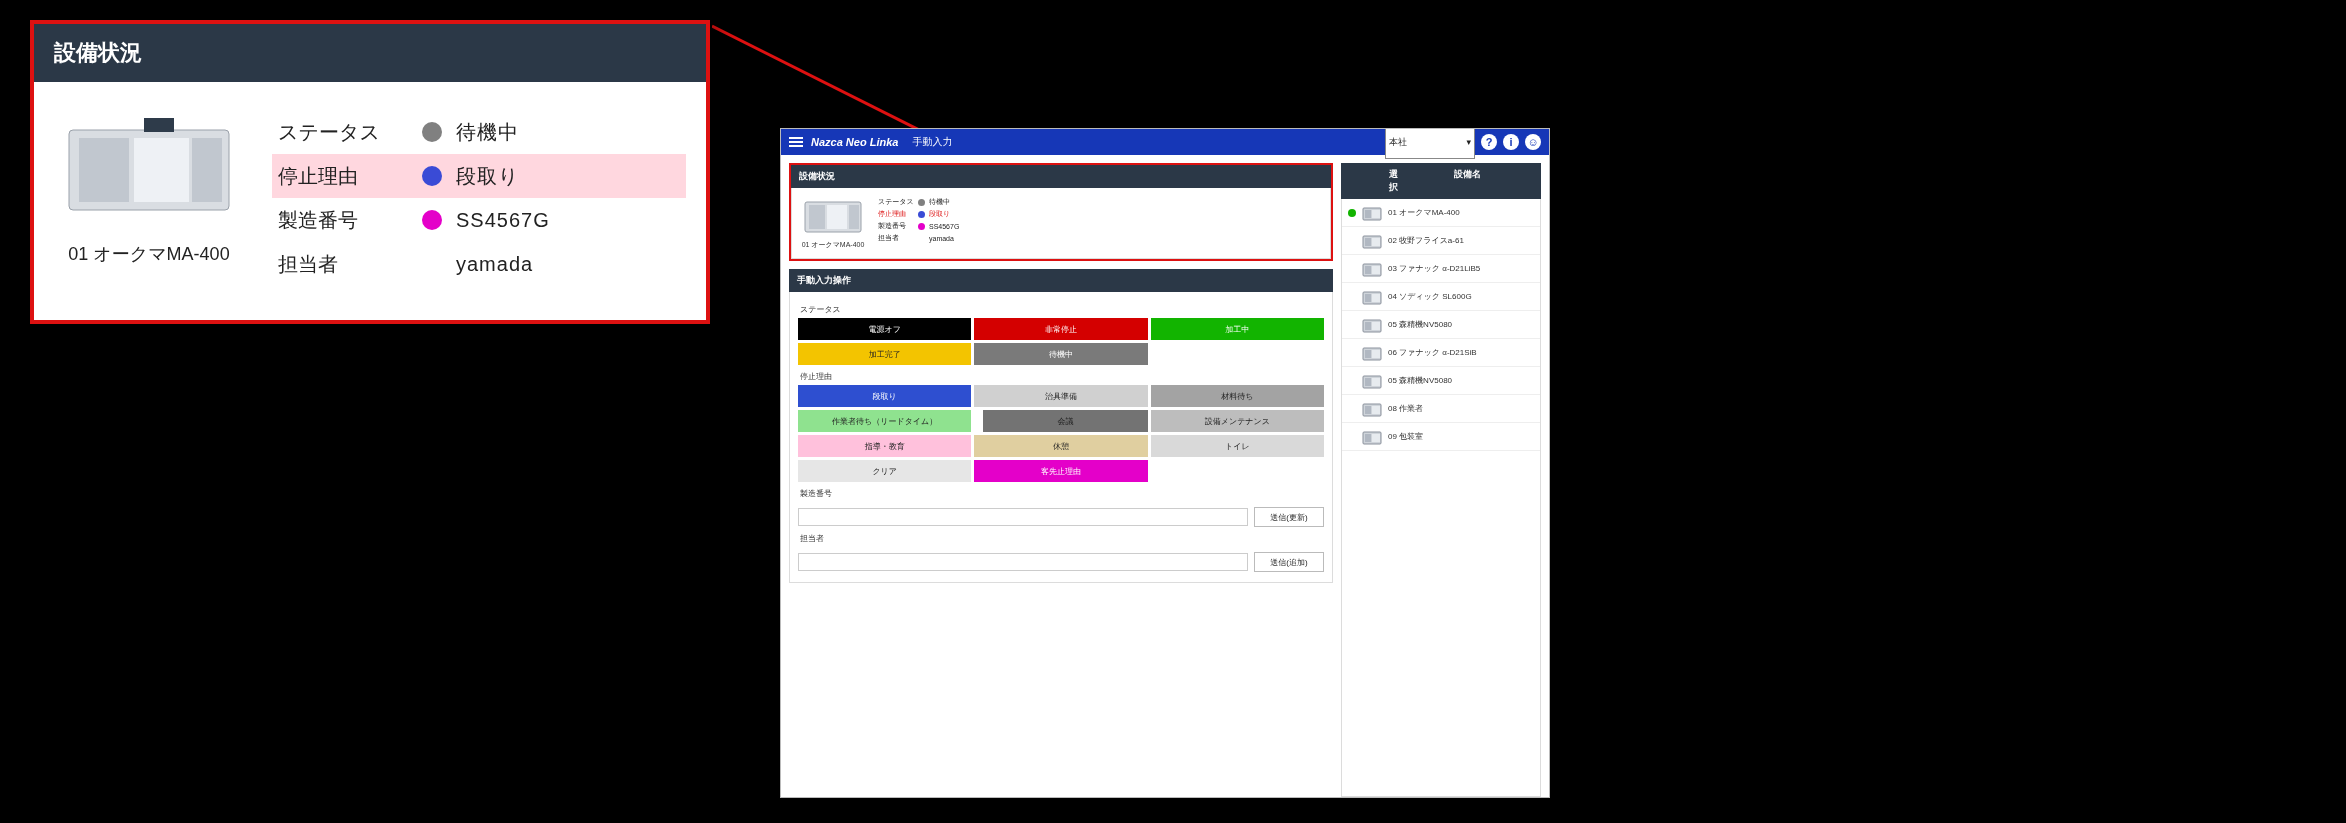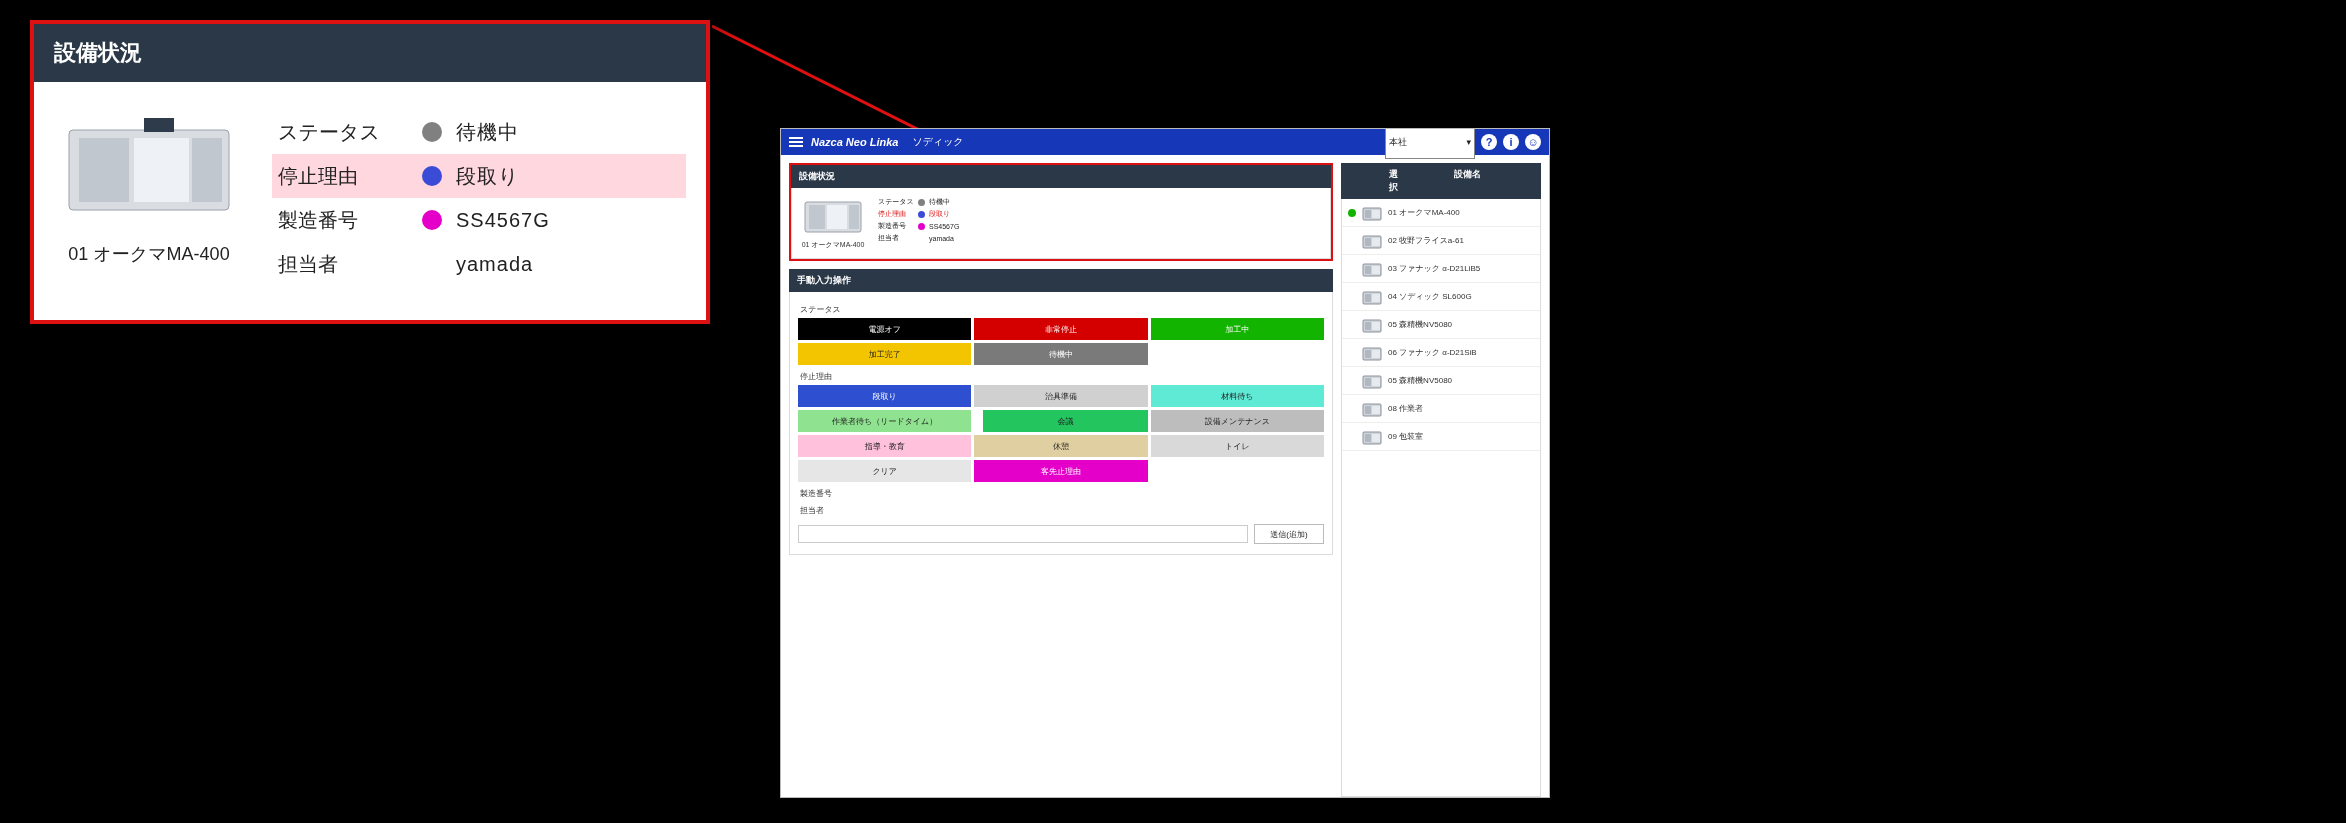--- a/index.html
+++ b/index.html
@@ -118,21 +118,21 @@
 </div>
 
 <div class="app">
   <div class="app-topbar">
     <div class="hamburger">
         <span></span>
         <span></span>
         <span></span>
       </div>
     <div class="brand">Nazca Neo Linka</div>
-    <div class="crumb">ソディック</div>
+    <div class="crumb">手動入力</div>
     <div class="top-spacer"></div>
     <div class="top-select">
         <span>本社</span>
         <span>▾</span>
       </div>
     <div class="top-icn">?</div>
     <div class="top-icn">i</div>
     <div class="top-icn">☺</div>
   </div>
 
@@ -185,32 +185,36 @@
             <div class="sbtn" style="background: rgb(212, 0, 0); color: rgb(255, 255, 255);">非常停止</div>
             <div class="sbtn" style="background: rgb(18, 180, 0); color: rgb(255, 255, 255);">加工中</div>
             <div class="sbtn txtdark" style="background: rgb(243, 196, 0); color: rgb(34, 34, 34);">加工完了</div>
             <div class="sbtn" style="background: rgb(122, 122, 122); color: rgb(255, 255, 255);">待機中</div>
           </div>
 
         <div class="sec-label">停止理由</div>
         <div class="btn-grid" id="reason-grid">
             <div class="sbtn" style="background: rgb(46, 79, 208); color: rgb(255, 255, 255);">段取り</div>
             <div class="sbtn txtdark" style="background: rgb(208, 208, 208); color: rgb(34, 34, 34);">治具準備</div>
-            <div class="sbtn txtdark" style="background: #5eead4; color: rgb(34, 34, 34);">材料待ち</div>
+            <div class="sbtn txtdark" style="background: #a3a3a3; color: rgb(34, 34, 34);">材料待ち</div>
             <div class="sbtn txtdark" style="background: rgb(143, 226, 143); color: rgb(34, 34, 34);">作業者待ち（リードタイム）</div>
-            <div class="sbtn txtdark" style="background: #22c55e; color: rgb(34, 34, 34); margin-left: 9px;">会議</div>
+            <div class="sbtn txtdark" style="background: #737373; color: rgb(34, 34, 34); margin-left: 9px;">会議</div>
             <div class="sbtn txtdark" style="background: rgb(189, 189, 189); color: rgb(34, 34, 34);">設備メンテナンス</div>
             <div class="sbtn txtdark" style="background: rgb(255, 193, 220); color: rgb(34, 34, 34);">指導・教育</div>
             <div class="sbtn txtdark" style="background: rgb(224, 207, 160); color: rgb(34, 34, 34);">休憩</div>
             <div class="sbtn txtdark" style="background: rgb(217, 217, 217); color: rgb(34, 34, 34);">トイレ</div>
             <div class="sbtn txtdark" style="background: rgb(230, 230, 230); color: rgb(34, 34, 34);">クリア</div>
             <div class="sbtn" style="background: rgb(228, 0, 201); color: rgb(255, 255, 255);">客先止理由</div>
           </div>
 
         <div class="sec-label">製造番号</div>
+        <div class="field-row">
+          <input type="text" style="">
+          <div class="outline-btn">送信(更新)</div>
+        </div>
 
         <div class="sec-label">担当者</div>
         <div class="field-row">
           <input type="text" style="">
           <div class="outline-btn">送信(追加)</div>
         </div>
       </div>
     </div>
 
     <div class="col-right">

